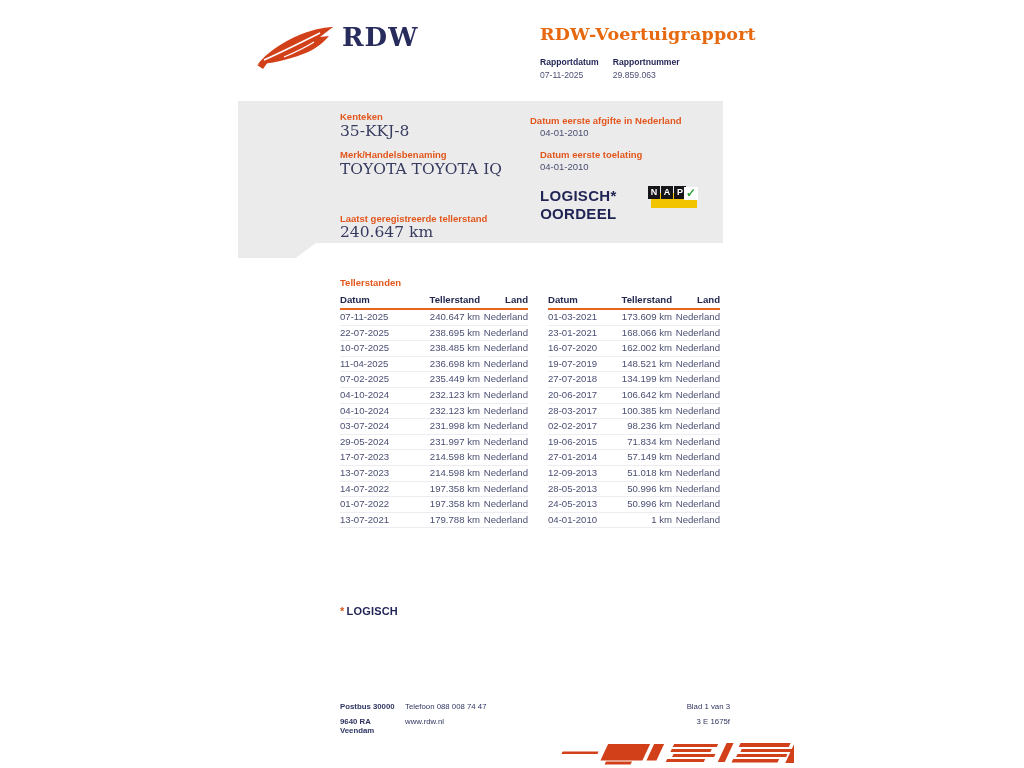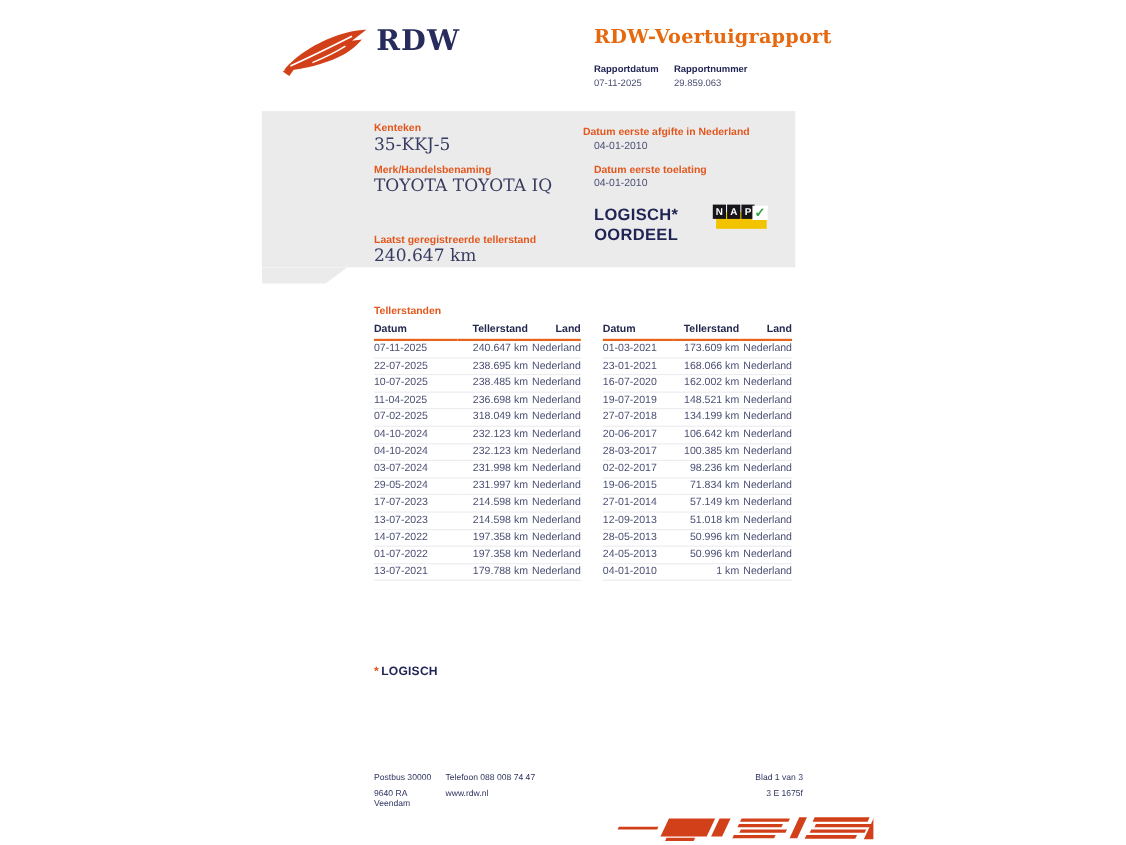--- a/index.html
+++ b/index.html
@@ -72,21 +72,21 @@
 
   
   .footnote { position:absolute; left:340px; top:605px; width:392px; }
   .fn-title { font-size:11px; font-weight:700; color:#1F2454; letter-spacing:0.2px; }
   .fn-title .ast { color:#E2571D; margin-right:2px; }
   .fn-text { margin-top:6px; font-size:8.8px; line-height:15.5px; color:#E2703B; }
 
   
   .footer { position:absolute; left:340px; top:702px; width:390px; font-size:7.8px; color:#2F3560; }
   .footer .row { display:flex; margin-bottom:6px; }
-  .footer .c-addr { width:65px; }
+  .footer .c-addr { width:65px;font-weight:bold; }
   .footer .c-contact { flex:1; }
   .footer .c-right { text-align:right; }
 
   
   .pattern { position:absolute; left:548px; top:740px; width:246px; height:26px; }
   .pattern svg { width:246px; height:26px; overflow:hidden; }
 </style>
 </head>
 <body>
 
@@ -110,21 +110,21 @@
       <div class="val">07-11-2025</div>
     </div>
     <div class="meta-col">
       <div class="lbl">Rapportnummer</div>
       <div class="val">29.859.063</div>
     </div>
   </div>
 
   <div class="panel">
     <div class="p-label" style="left:102px; top:10px;">Kenteken</div>
-    <div class="p-value" style="left:102px; top:21px;">35-KKJ-5</div>
+    <div class="p-value" style="left:102px; top:21px;">35-KKJ-8</div>
     <div class="p-label" style="left:102px; top:48px;">Merk/Handelsbenaming</div>
     <div class="p-value" style="left:102px; top:59px;">TOYOTA TOYOTA IQ</div>
     <div class="p-label" style="left:102px; top:112px;">Laatst geregistreerde tellerstand</div>
     <div class="p-value" style="left:102px; top:122px;">240.647 km</div>
 
     <div class="p-label" style="left:292px; top:14px;">Datum eerste afgifte in Nederland</div>
     <div class="p-small" style="left:302px; top:26px;">04-01-2010</div>
     <div class="p-label" style="left:302px; top:48px;">Datum eerste toelating</div>
     <div class="p-small" style="left:302px; top:60px;">04-01-2010</div>
 
@@ -175,21 +175,21 @@
               <td>238.485 km</td>
               <td>Nederland</td>
             </tr>
             <tr>
               <td>11-04-2025</td>
               <td>236.698 km</td>
               <td>Nederland</td>
             </tr>
             <tr>
               <td>07-02-2025</td>
-              <td>318.049 km</td>
+              <td>235.449 km</td>
               <td>Nederland</td>
             </tr>
             <tr>
               <td>04-10-2024</td>
               <td>232.123 km</td>
               <td>Nederland</td>
             </tr>
             <tr>
               <td>04-10-2024</td>
               <td>232.123 km</td>

